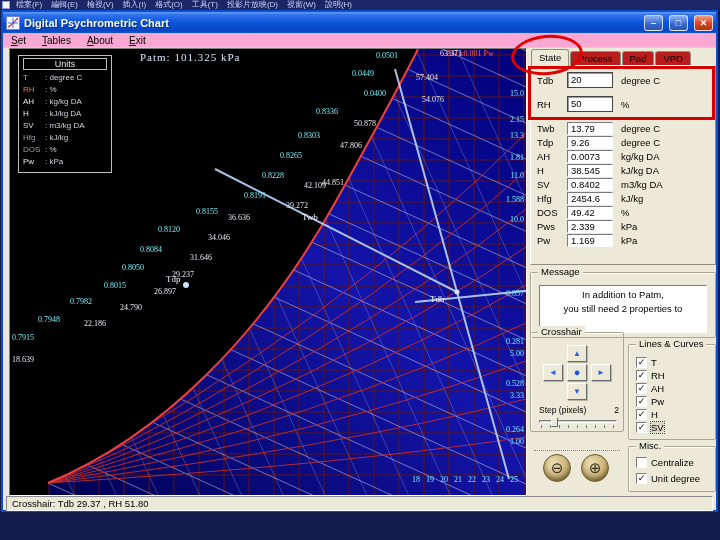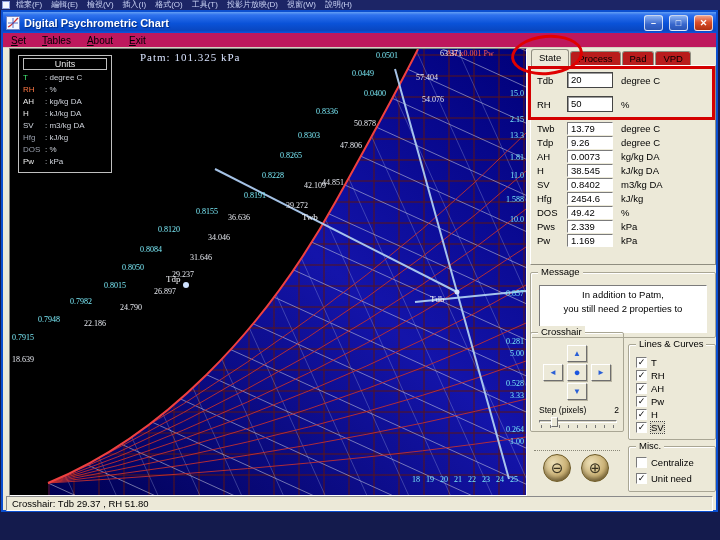--- a/index.html
+++ b/index.html
@@ -10,21 +10,21 @@
   
   #topstrip{left:0;top:0;width:720px;height:10px;background:#1c2566;display:flex;align-items:center;gap:9px;padding-left:16px;color:#c9d2f4;font-size:8px;line-height:10px;overflow:hidden;}
   #deskicon{left:2px;top:1px;width:8px;height:8px;background:#f4f6ff;border:1px solid #8fa0e0;}
 
   
   #window{left:1px;top:10px;width:717px;height:502px;background:#ece9d8;border:2px solid #0b4fd0;}
   #titlebar{left:0;top:0;width:713px;height:21px;background:linear-gradient(180deg,#64a0f4 0%,#2f72ee 14%,#0a52d8 55%,#0946c0 88%,#0c55dd 100%);display:flex;align-items:center;padding:0 3px;gap:4px;}
   #titletext{color:#fff;font-size:11px;font-weight:bold;text-shadow:1px 1px 1px #002a80;flex:1;white-space:nowrap;}
   .wbtn{width:19px;height:16px;margin-left:2px;border-radius:3px;border:1px solid rgba(255,255,255,.75);background:linear-gradient(#8db2f2,#3766cc 60%,#2a55b4);color:#fff;font-size:9px;line-height:14px;text-align:center;font-weight:bold;}
   .wbtn.close{background:linear-gradient(#f0a088,#da4f2a 45%,#b03010);}
-  #menubar{left:0;top:21px;width:713px;height:15px;background:#be185d;border-bottom:1px solid #d6d2c0;display:flex;align-items:center;font-size:10px;}
+  #menubar{left:0;top:21px;width:713px;height:15px;background:#f9a8d4;border-bottom:1px solid #d6d2c0;display:flex;align-items:center;font-size:10px;}
   .mitem{padding:0 8px;color:#000;}
 
   
   #chart{left:6px;top:36px;width:518px;height:448px;background:#000;border:1px solid;border-color:#7d7d7d #ffffff #ffffff #7d7d7d;overflow:hidden;}
   #chart svg{position:absolute;left:0;top:0;}
   .cl{position:absolute;font-family:Liberation Serif, serif;font-size:8px;line-height:9px;white-space:nowrap;}
   .cy{color:#79e9f7;}
   .wh{color:#e6e9f0;}
   .lb{color:#f2f3f7;font-size:9px;}
   .rd{color:#ff5a50;}
@@ -430,21 +430,21 @@
 
     <div class="grp" id="miscgrp">
       <span class="grp-title">Misc.</span>
       <div id="miscrows">
           <div class="cbrow" style="top: 9px;">
             <span class="cbox"></span>
             <span class="cblabel">Centralize</span>
           </div>
           <div class="cbrow" style="top: 25px;">
             <span class="cbox">✓</span>
-            <span class="cblabel">Unit need</span>
+            <span class="cblabel">Unit degree</span>
           </div>
         </div>
     </div>
   </div>
 
   <div class="abs" id="statusbar">Crosshair:  Tdb 29.37 , RH 51.80</div>
 </div>
 
 <div class="abs" id="ann-ellipse"></div>
 <div class="abs" id="ann-rect"></div>

